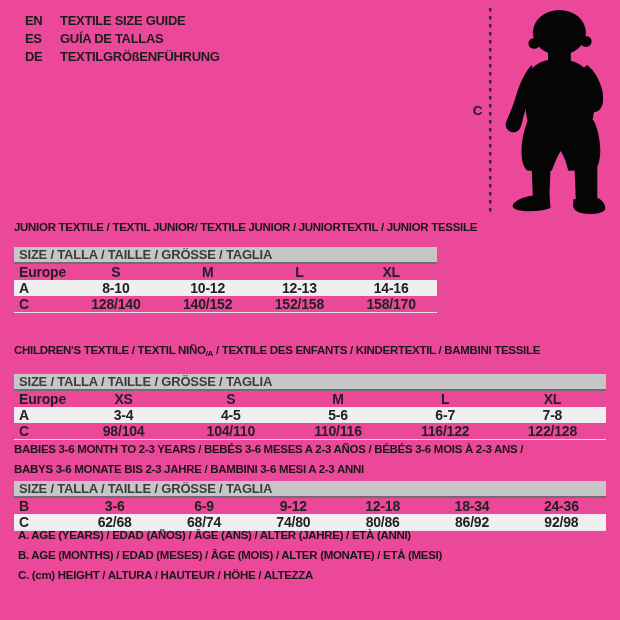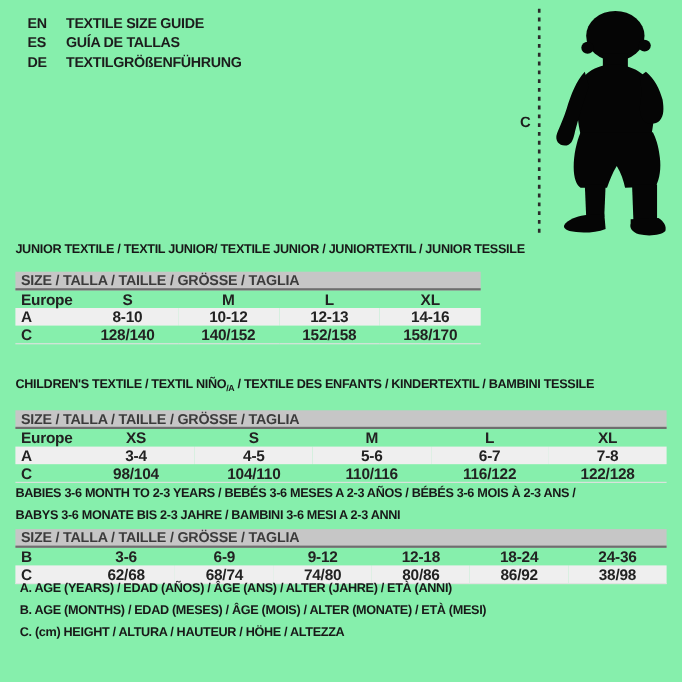--- a/index.html
+++ b/index.html
@@ -1,17 +1,17 @@
 <!DOCTYPE html>
 <html><head>
 <meta charset="utf-8">
 <style>
   html,body { margin:0; padding:0; background:#ffffff; }
   .canvas {
-    position:relative; width:620px; height:620px; background:#86efac;
+    position:relative; width:620px; height:620px; background:#ec4899;
     font-family:"Liberation Sans", sans-serif; color:#1c1c1c; overflow:hidden;
   }
 
   
   .lang-block { position:absolute; left:25px; top:11px; }
   .lang-row { display:flex; height:18.4px; align-items:center; }
   .lang-code, .lang-label {
     font-size:13px; font-weight:700; letter-spacing:-0.3px; white-space:nowrap;
   }
   .lang-code { width:35px; }
@@ -204,31 +204,31 @@
           <col>
           <col>
         </colgroup>
       <tbody>
           <tr>
         <td class="lbl">B</td>
         <td>3-6</td>
         <td>6-9</td>
         <td>9-12</td>
         <td>12-18</td>
-        <td>18-24</td>
+        <td>18-34</td>
         <td>24-36</td>
       </tr>
       <tr>
         <td class="lbl">C</td>
         <td>62/68</td>
         <td>68/74</td>
         <td>74/80</td>
         <td>80/86</td>
         <td>86/92</td>
-        <td>38/98</td>
+        <td>92/98</td>
       </tr>
     </tbody>
       </table>
   </div>
 
   <div class="footnotes">
     <div class="footnote">A. AGE (YEARS) / EDAD (AÑOS) / ÂGE (ANS) / ALTER (JAHRE) / ETÀ (ANNI)</div>
     <div class="footnote">B. AGE (MONTHS) / EDAD (MESES) / ÂGE (MOIS) / ALTER (MONATE) / ETÀ (MESI)</div>
     <div class="footnote">C. (cm) HEIGHT / ALTURA / HAUTEUR / HÖHE / ALTEZZA</div>
   </div>

